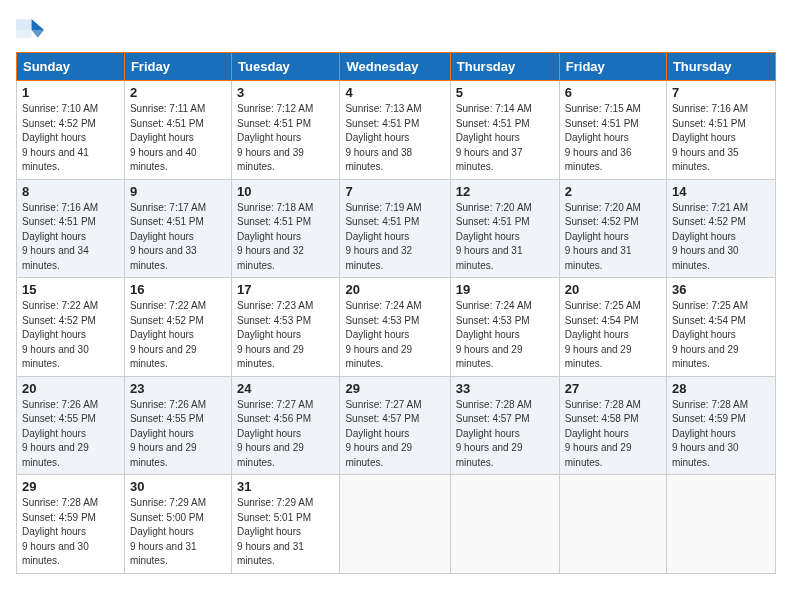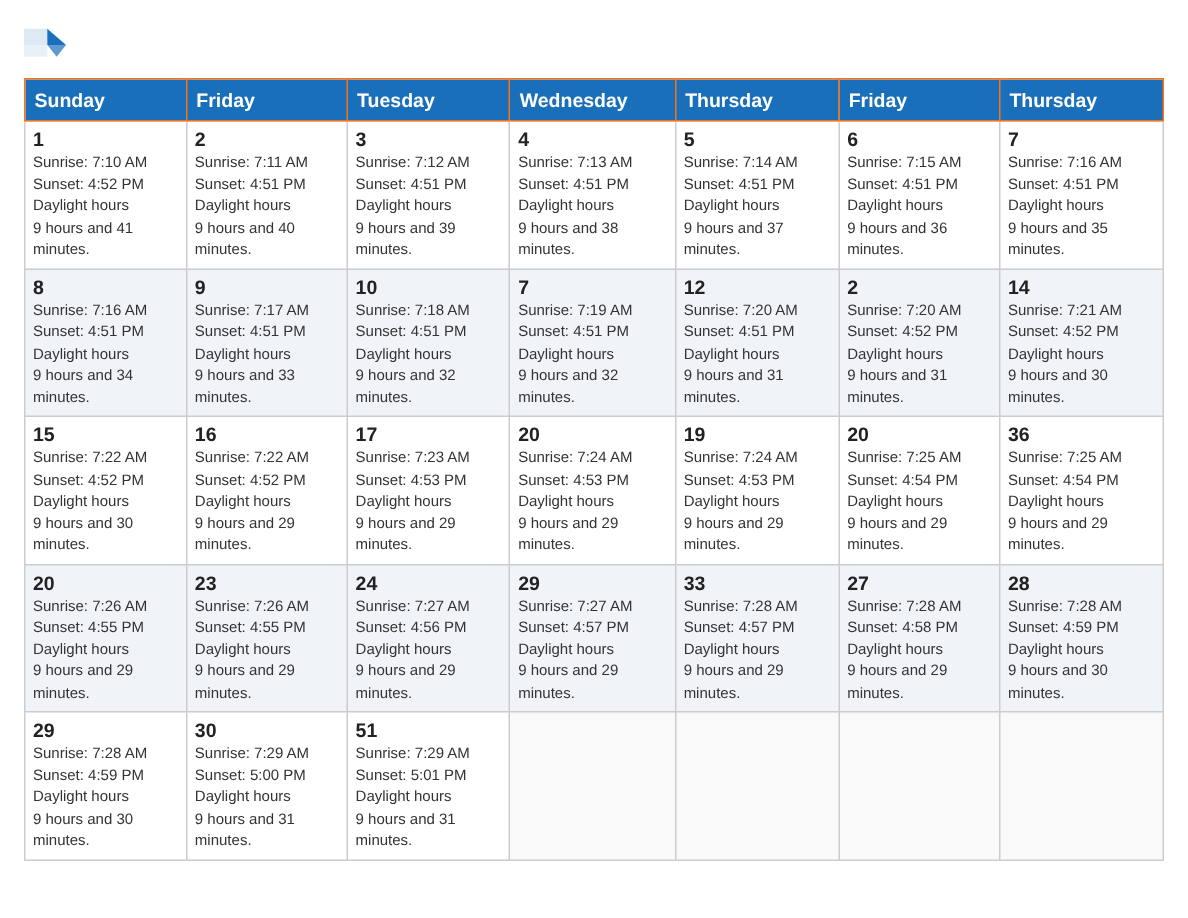--- a/index.html
+++ b/index.html
@@ -387,21 +387,21 @@
         <td>
         <span class="day-number">30</span>
         <div class="day-info">
           Sunrise: 7:29 AM<br>
           Sunset: 5:00 PM<br>
           Daylight hours<br>
           9 hours and 31 minutes.
         </div>
       </td>
         <td>
-        <span class="day-number">51</span>
+        <span class="day-number">31</span>
         <div class="day-info">
           Sunrise: 7:29 AM<br>
           Sunset: 5:01 PM<br>
           Daylight hours<br>
           9 hours and 31 minutes.
         </div>
       </td>
         <td class="empty-cell"></td>
         <td class="empty-cell"></td>
         <td class="empty-cell"></td>

